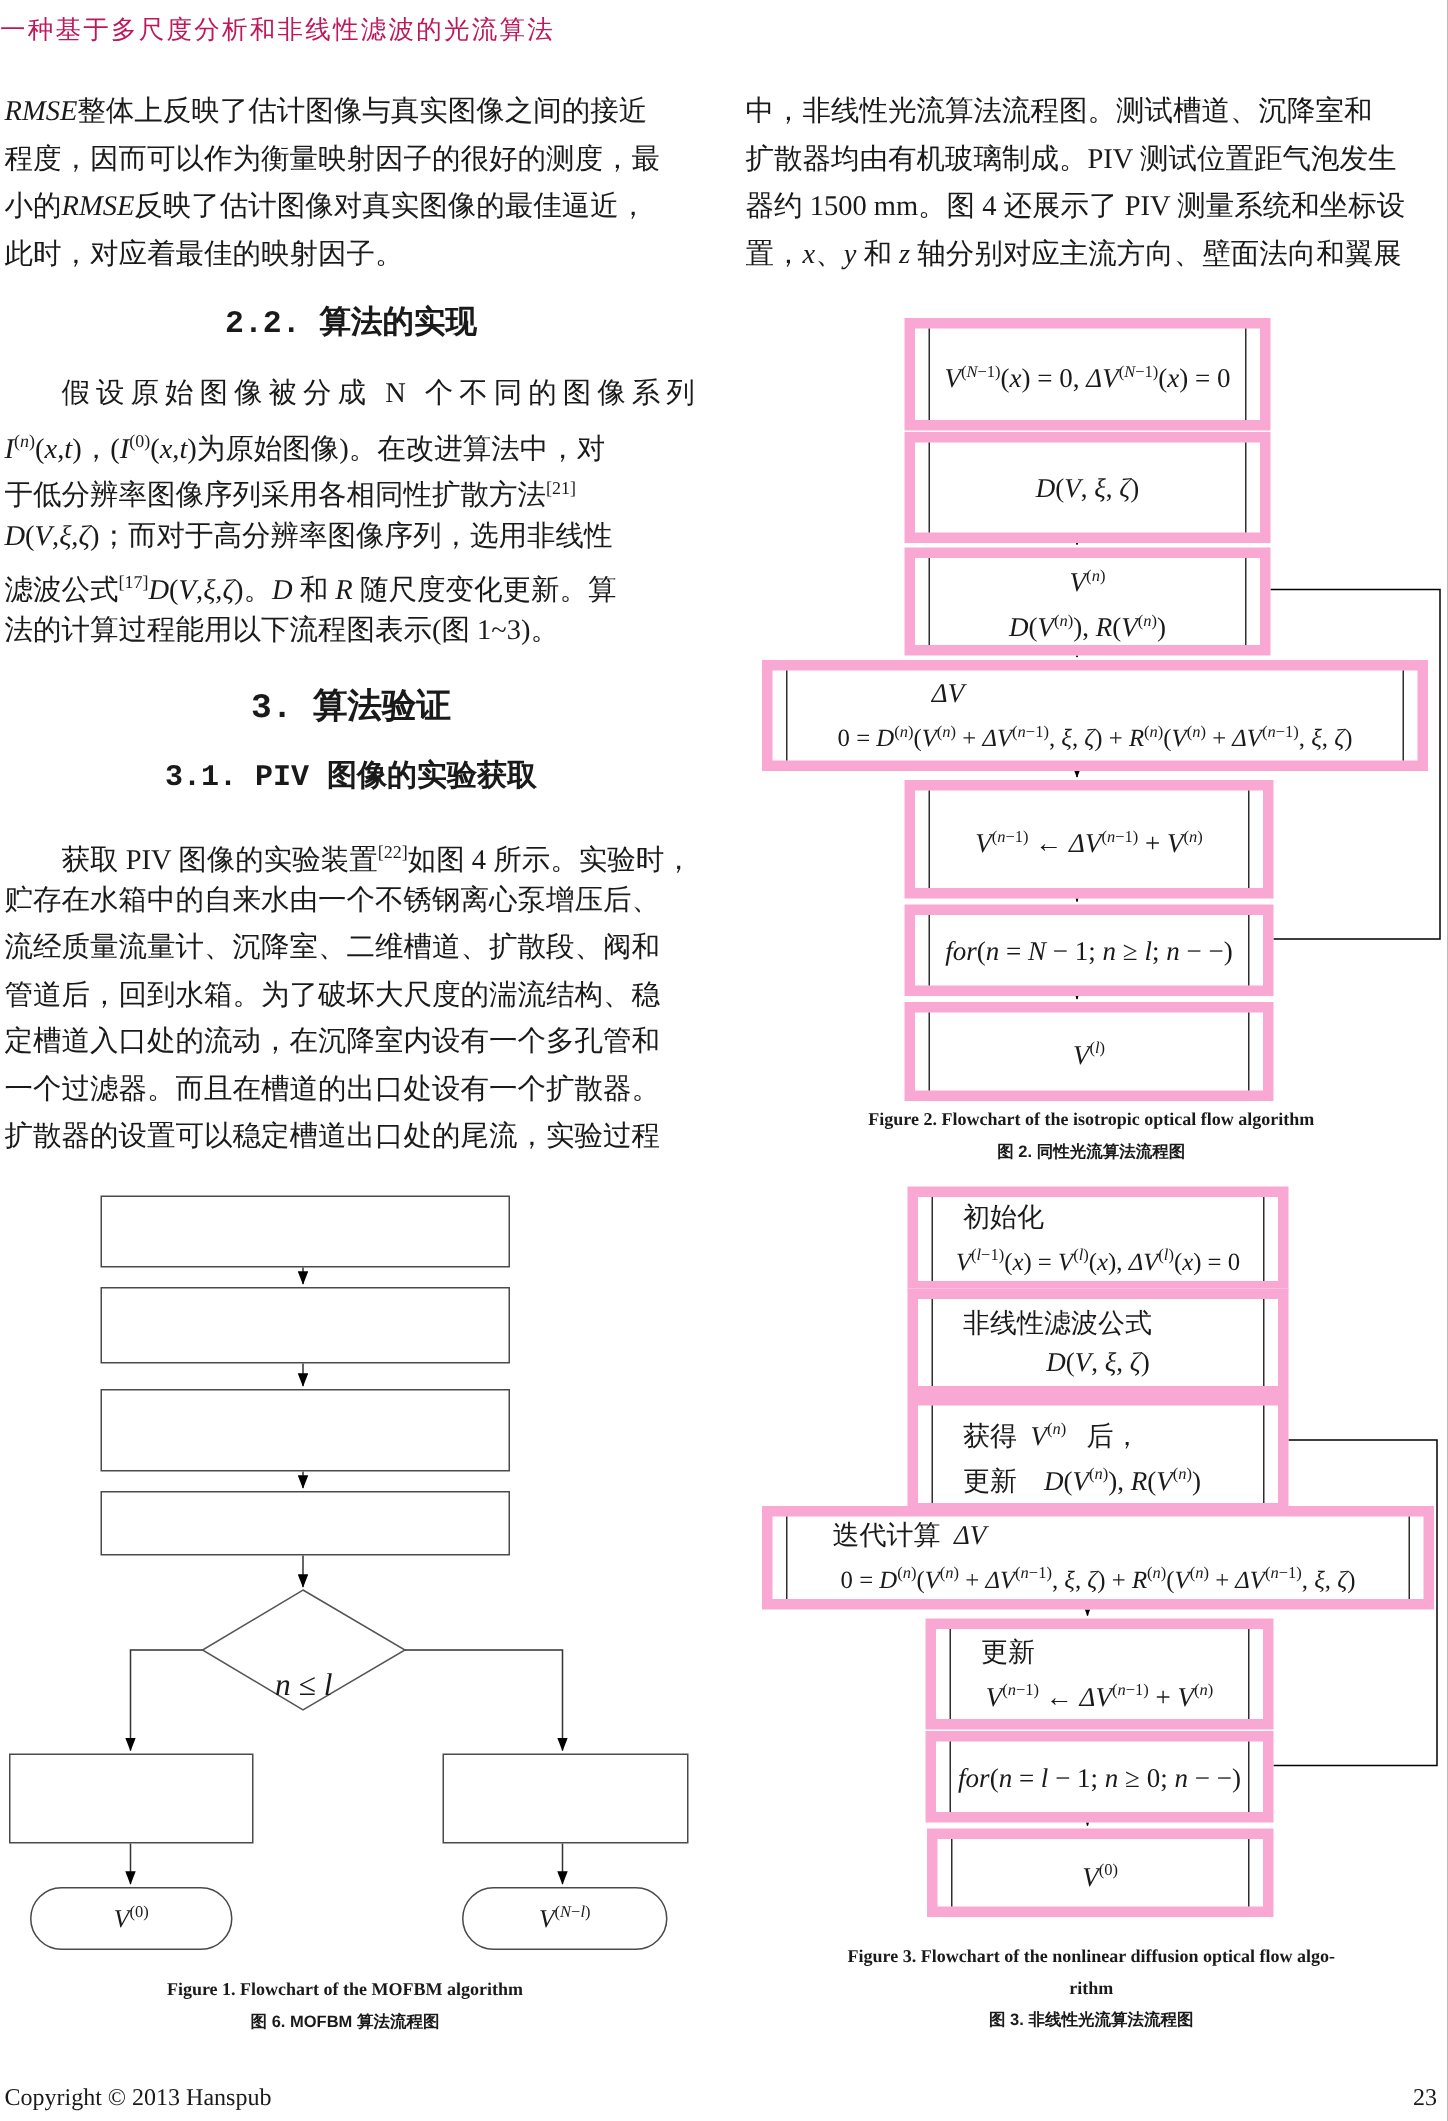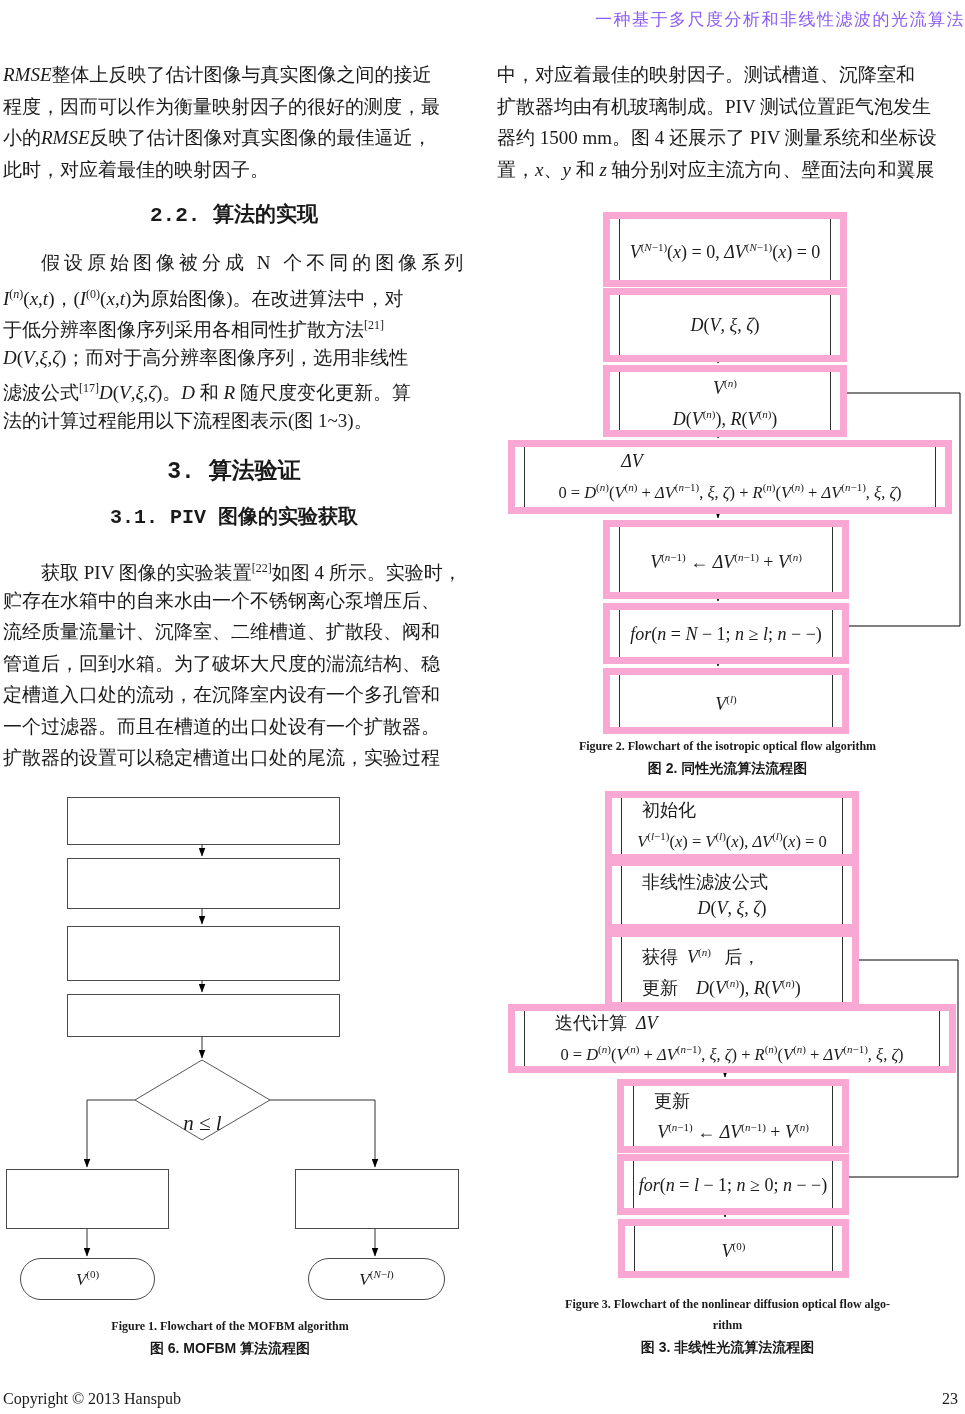--- a/index.html
+++ b/index.html
@@ -2,22 +2,22 @@
 <html><head>
 <meta charset="utf-8">
 <style>
   html,body{margin:0;padding:0;background:#888;}
   .page{
     position:relative;width:965px;height:1414px;margin:0 auto;
     background:#fff;color:#1a1a1a;overflow:hidden;
     font-family:"Liberation Serif","DejaVu Serif",serif;
   }
   .title{
-    position:absolute;left:0;top:8px;width:100%;text-align:right;
-    font-size:17px;letter-spacing:1.5px;color:#8b5cf6;
+    position:absolute;left:0;top:8px;width:100%;text-align:left;
+    font-size:17px;letter-spacing:1.5px;color:#be185d;
   }
   .col{position:absolute;width:462px;}
   .tl{height:31.5px;line-height:31.5px;font-size:19px;white-space:nowrap;}
   .tl sup{font-size:12px;}
   .indent{padding-left:38px;}
   .ls{letter-spacing:4px;}
   .h-sans{font-family:Liberation Mono, monospace;font-weight:bold;text-align:center;}
   .blk{position:absolute;left:0;right:0;}
   
   .pbox{
@@ -40,21 +40,21 @@
   .fig svg{position:absolute;left:0;top:0;}
   .plainbox{position:absolute;border:1px solid #4a4a4a;background:#fff;}
   .stadium{
     position:absolute;border:1px solid #4a4a4a;border-radius:22px;background:#fff;
     display:flex;align-items:center;justify-content:center;font-size:17px;
   }
   .stadium sup{font-size:11px;}
   .dlabel{position:absolute;text-align:center;font-style:italic;font-size:21px;}
   .cap{position:absolute;text-align:center;font-weight:bold;}
   .cap .en{font-size:12px;line-height:21px;}
-  .cap .zh{font-size:14px;line-height:23px;font-family:"Liberation Sans","DejaVu Sans",sans-serif;}
+  .cap .zh{font-size:11px;line-height:23px;font-family:"Liberation Sans","DejaVu Sans",sans-serif;}
   .footer-l{position:absolute;left:3px;top:1390px;font-size:16px;}
   .footer-r{position:absolute;right:7px;top:1390px;font-size:16px;}
   i{font-style:italic;}
 </style>
 </head>
 <body>
 
 <div class="page">
 
   <div class="title">一种基于多尺度分析和非线性滤波的光流算法</div>
@@ -86,21 +86,21 @@
       <div class="tl">贮存在水箱中的自来水由一个不锈钢离心泵增压后、</div>
       <div class="tl">流经质量流量计、沉降室、二维槽道、扩散段、阀和</div>
       <div class="tl">管道后，回到水箱。为了破坏大尺度的湍流结构、稳</div>
       <div class="tl">定槽道入口处的流动，在沉降室内设有一个多孔管和</div>
       <div class="tl">一个过滤器。而且在槽道的出口处设有一个扩散器。</div>
       <div class="tl">扩散器的设置可以稳定槽道出口处的尾流，实验过程</div>
     </div>
   </div>
 
   <div class="col" style="left:497px;top:59px;height:130px;">
-    <div class="tl">中，对应着最佳的映射因子。测试槽道、沉降室和</div>
+    <div class="tl">中，非线性光流算法流程图。测试槽道、沉降室和</div>
     <div class="tl">扩散器均由有机玻璃制成。PIV 测试位置距气泡发生</div>
     <div class="tl">器约 1500 mm。图 4 还展示了 PIV 测量系统和坐标设</div>
     <div class="tl">置，<i>x</i>、<i>y</i> 和 <i>z</i> 轴分别对应主流方向、壁面法向和翼展</div>
   </div>
 
   <div class="fig" style="left:490px;top:205px;width:475px;height:535px;">
     <svg width="475" height="535">
       <defs>
         <marker id="ah2" markerWidth="9" markerHeight="7" refX="8.5" refY="3.5" orient="auto">
           <path d="M0,0 L9,3.5 L0,7 Z" fill="#000"></path>

